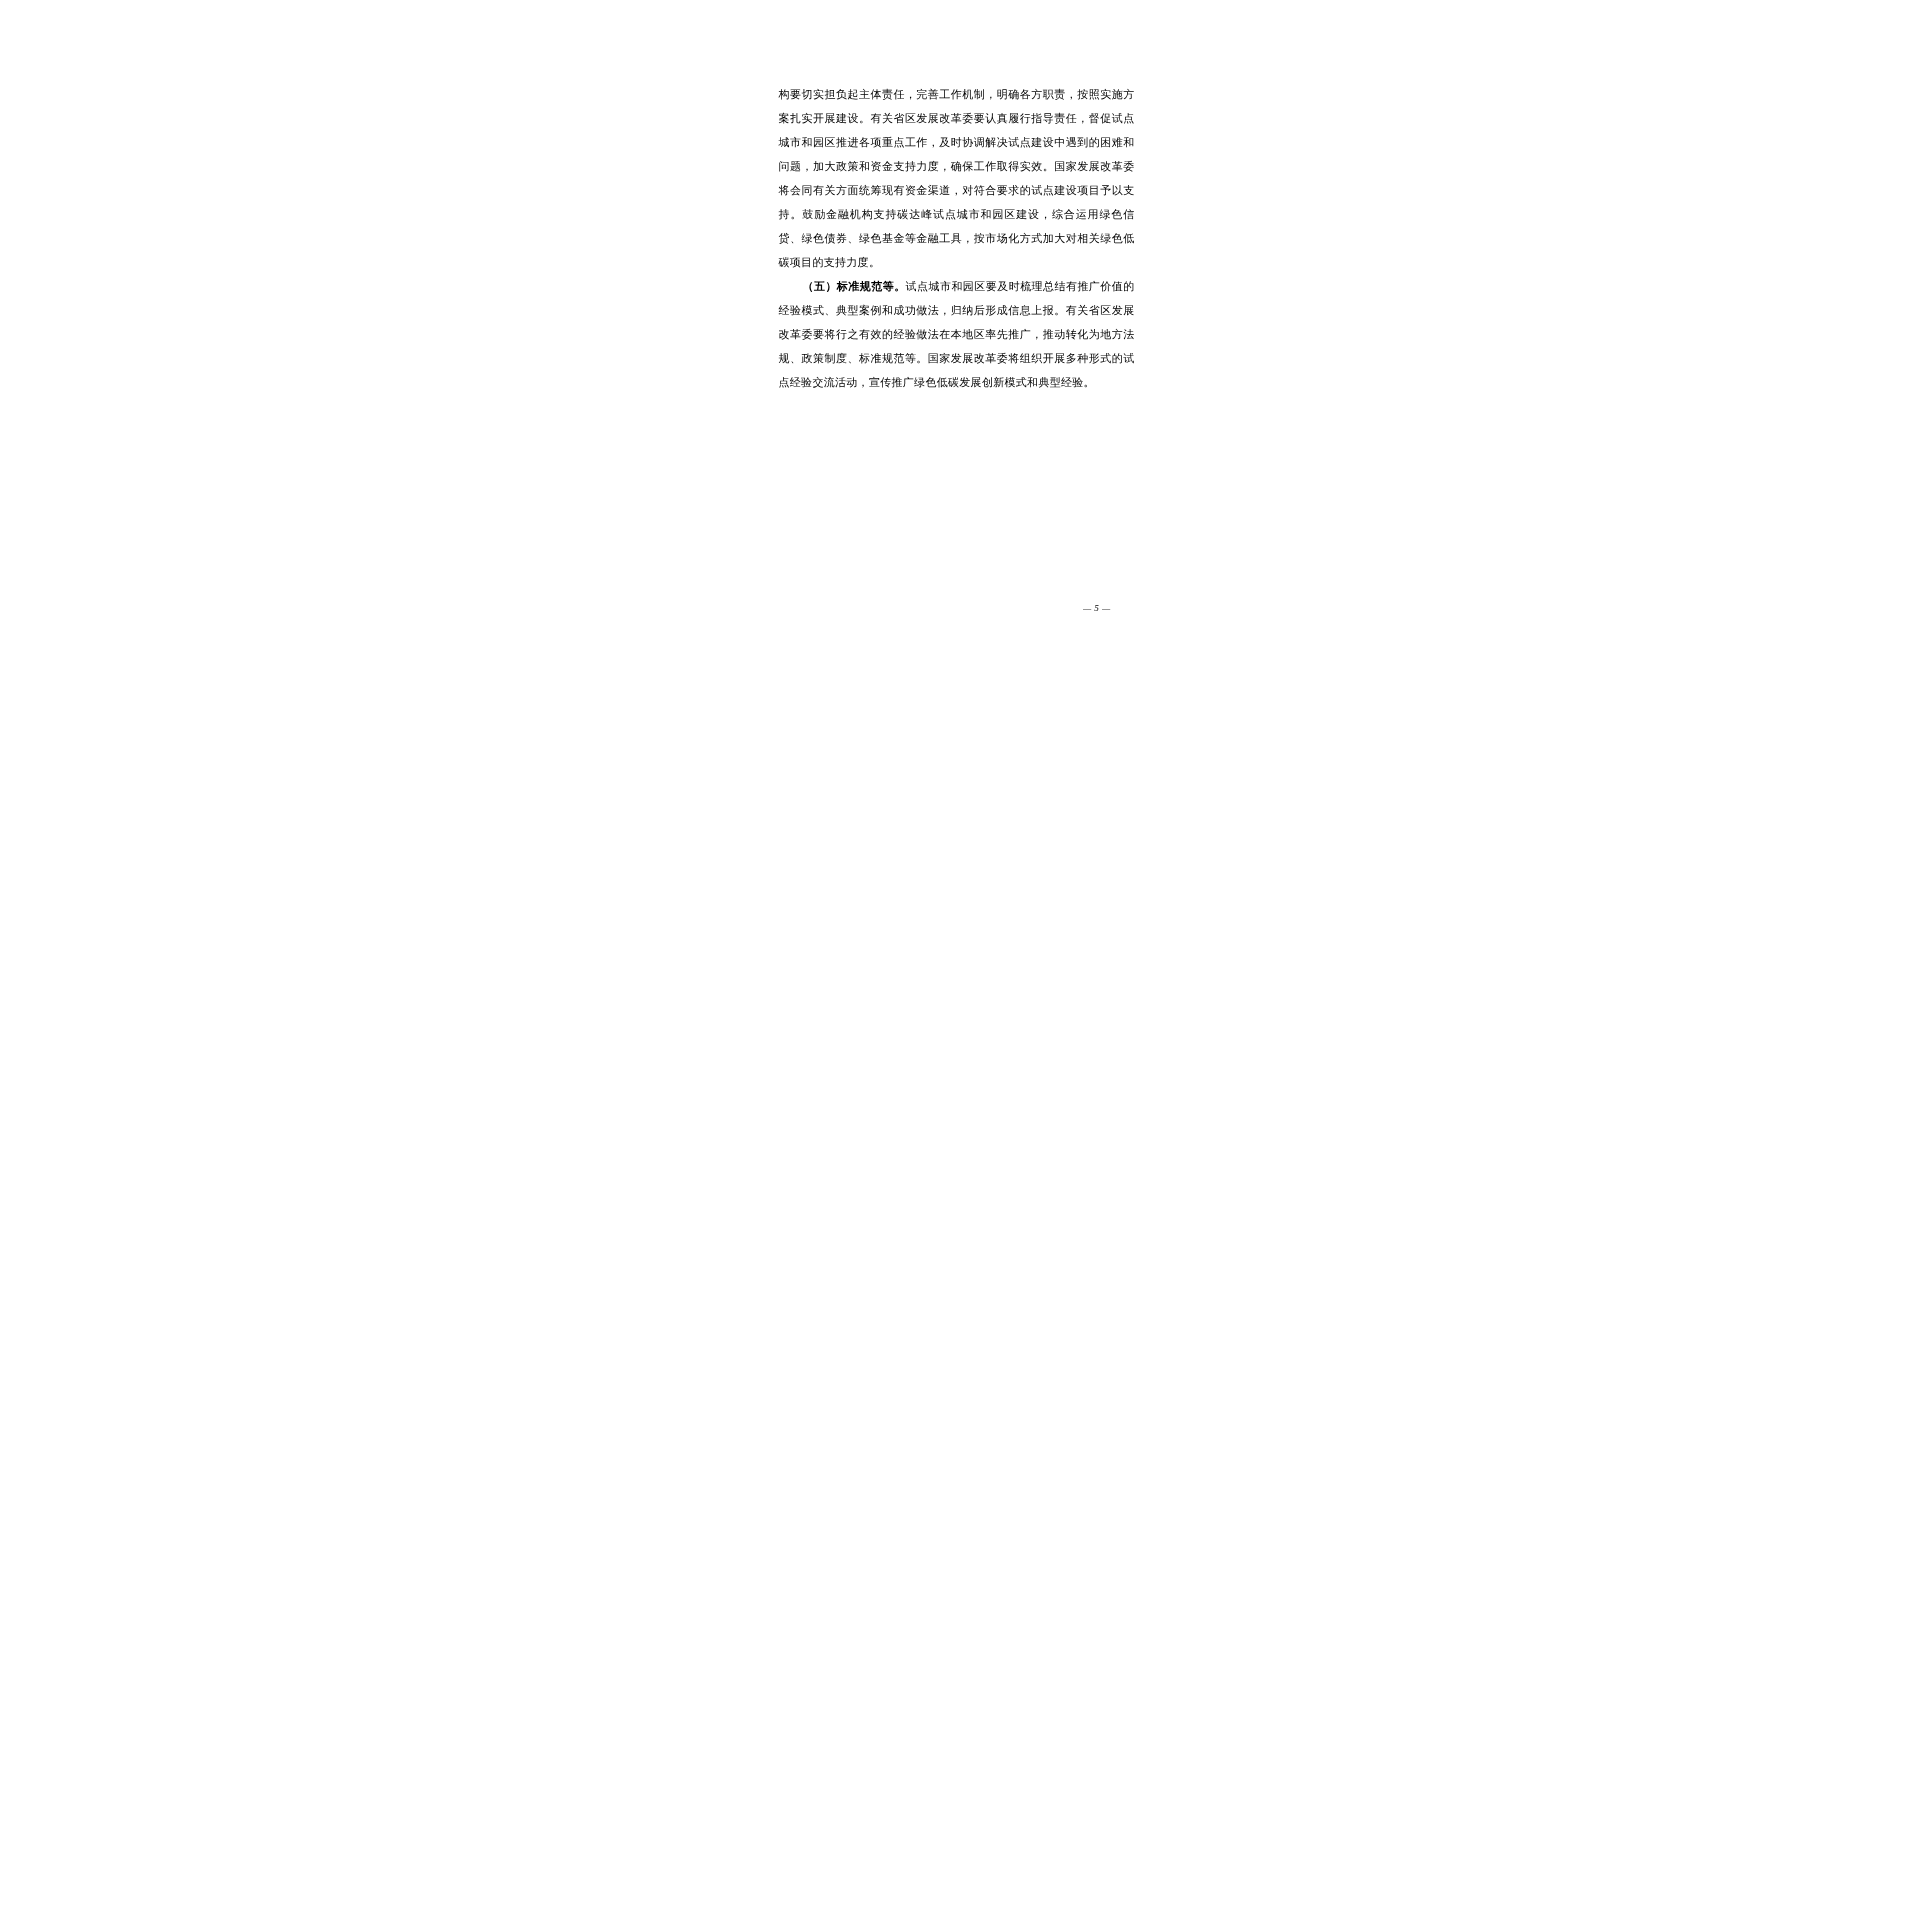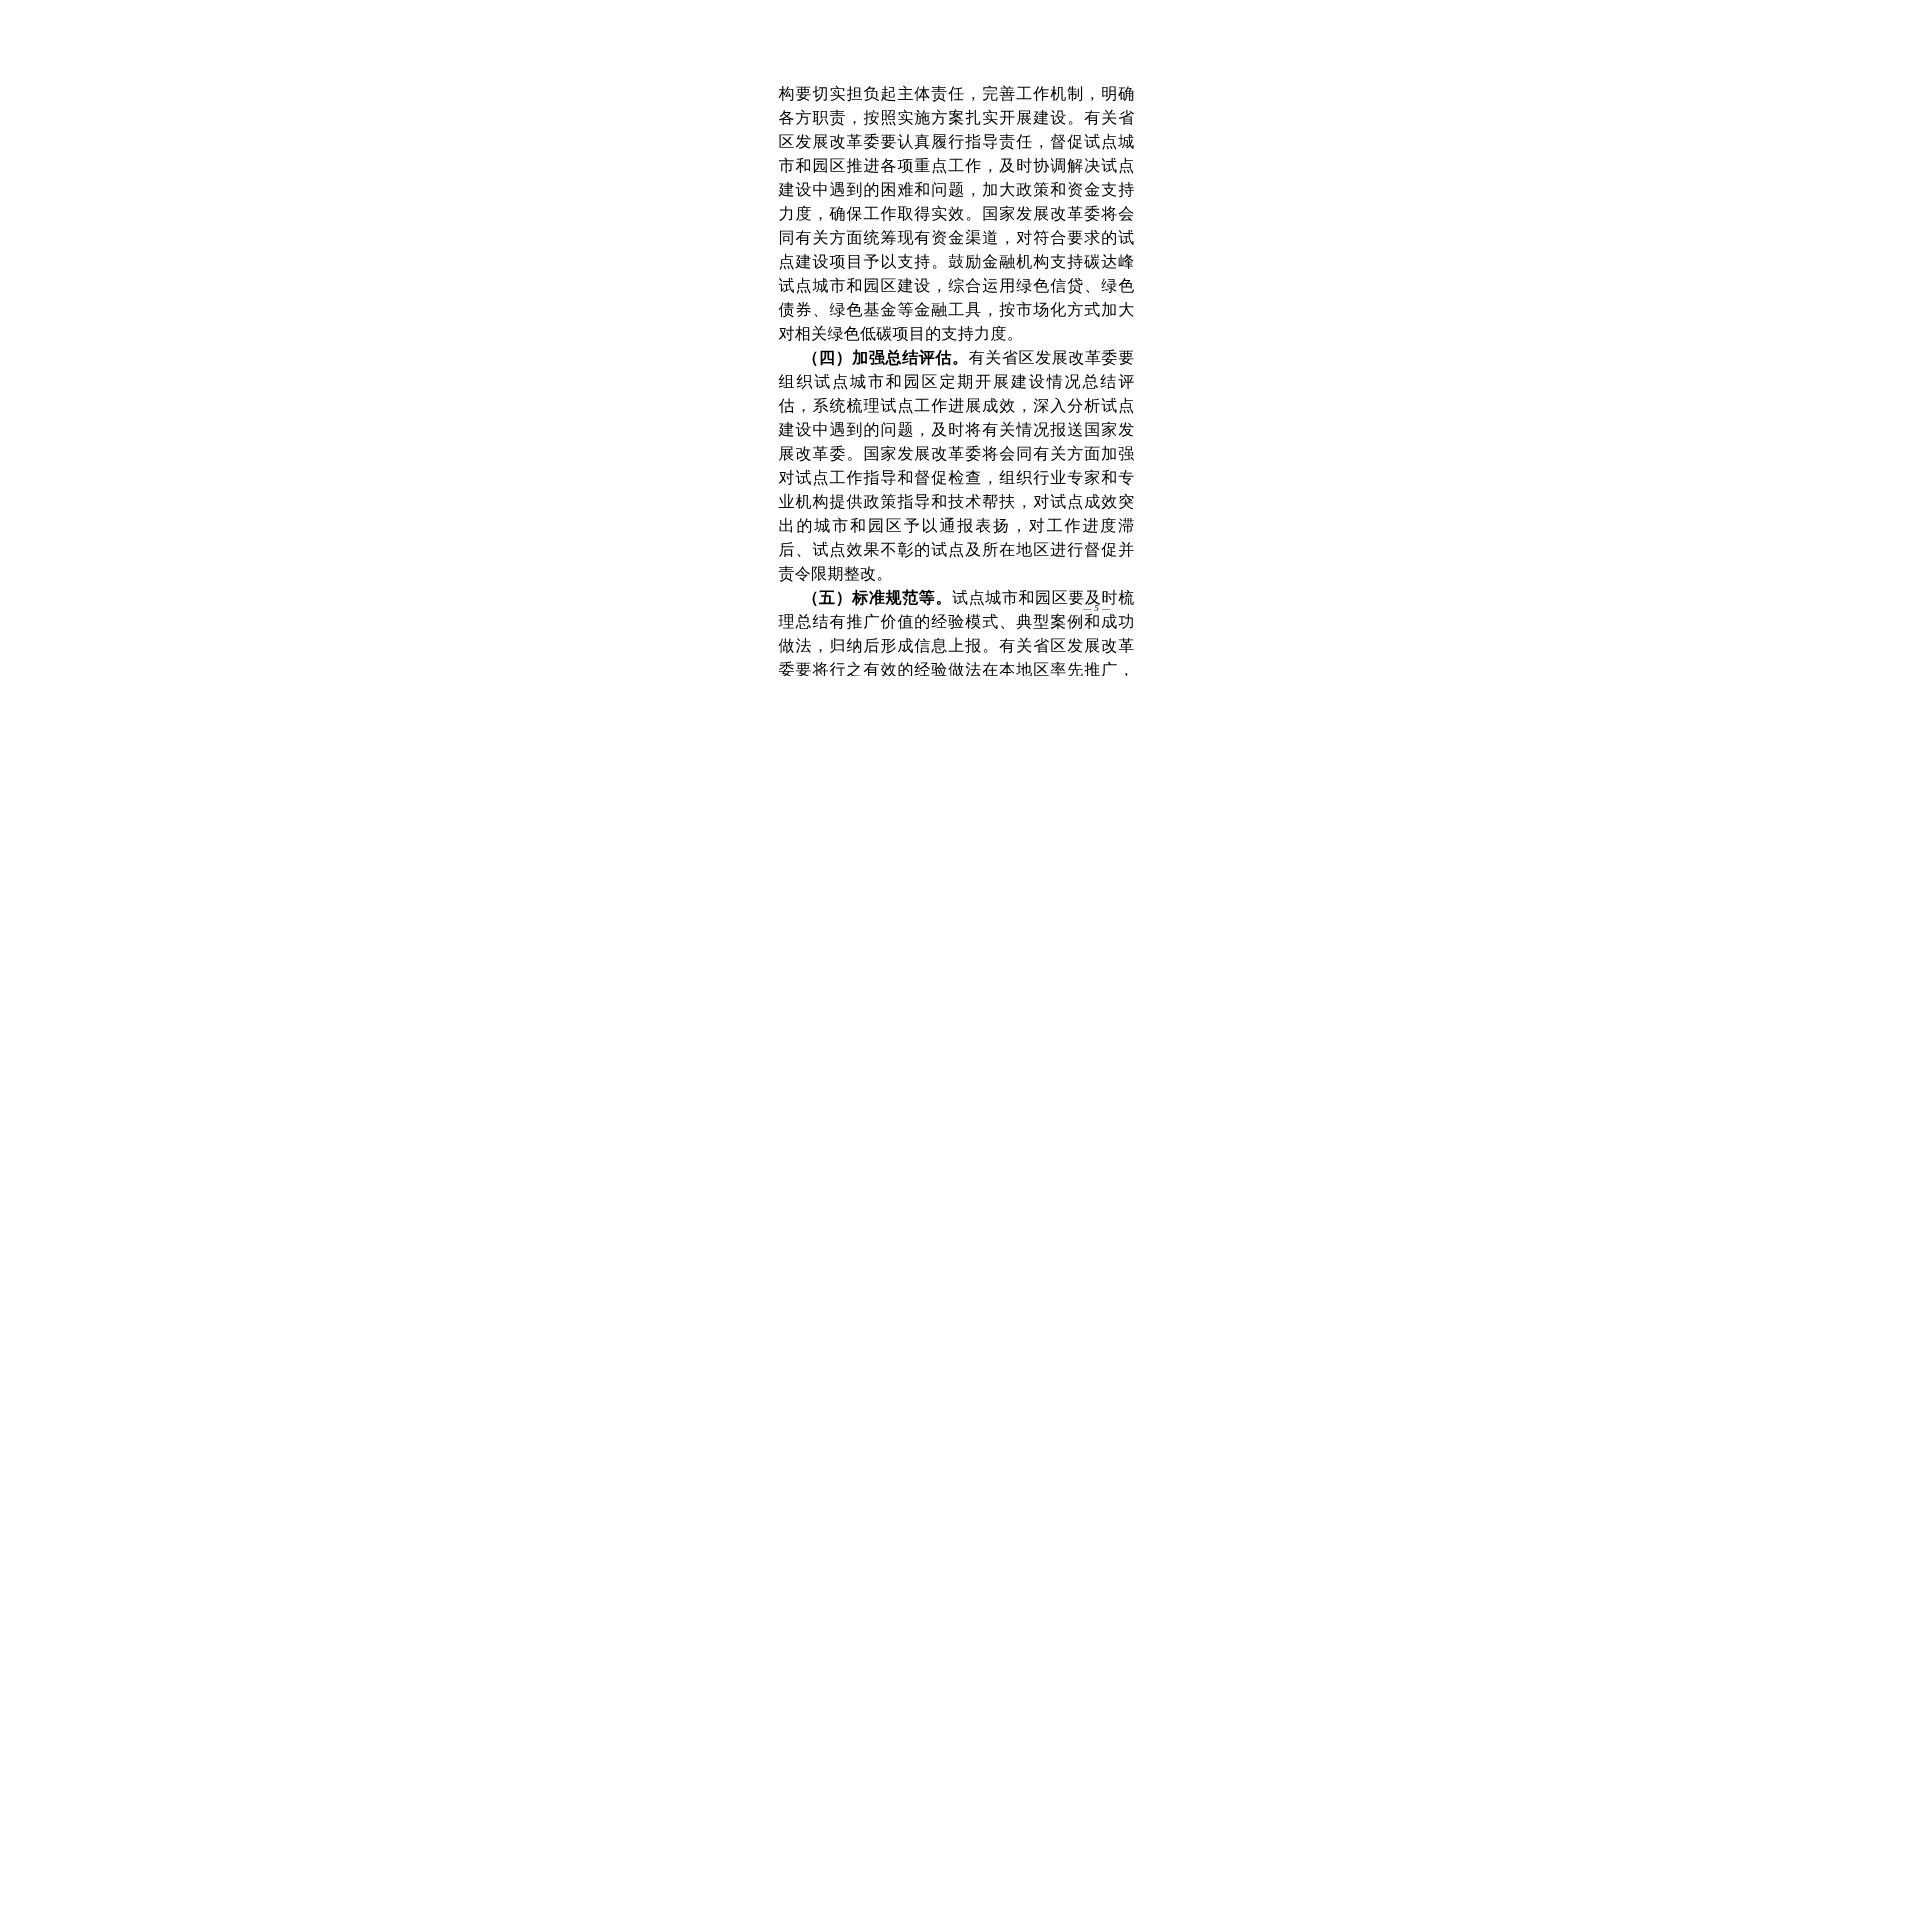--- a/index.html
+++ b/index.html
@@ -18,21 +18,21 @@
     color: #000000;
   }
   .content {
     position: absolute;
     left: 62px;
     top: 82px;
     width: 356px;
   }
   p.doc-para {
     margin: 0;
-    font-size: 16px;
+    font-size: 11px;
     line-height: 24px;
     letter-spacing: 0.3px;
     text-align: justify;
     text-justify: inter-character;
     color: #000000;
     
     font-style: oblique 8deg;
   }
   p.doc-para.indent {
     text-indent: 24px;
@@ -52,19 +52,18 @@
     white-space: nowrap;
   }
 </style>
 </head>
 <body>
 
 <div class="page">
   <main class="content">
     <div id="paragraphs">
         <p class="doc-para"><span class="body-text">构要切实担负起主体责任，完善工作机制，明确各方职责，按照实施方案扎实开展建设。有关省区发展改革委要认真履行指导责任，督促试点城市和园区推进各项重点工作，及时协调解决试点建设中遇到的困难和问题，加大政策和资金支持力度，确保工作取得实效。国家发展改革委将会同有关方面统筹现有资金渠道，对符合要求的试点建设项目予以支持。鼓励金融机构支持碳达峰试点城市和园区建设，综合运用绿色信贷、绿色债券、绿色基金等金融工具，按市场化方式加大对相关绿色低碳项目的支持力度。</span></p>
-        <p class="doc-para indent"><span class="lead-bold">（四）加强总结评估。</span><span class="body-text">有关省区发展改革委要组织试点城市和园区定期开展建设情况总结评估，系统梳理试点工作进展成效，深入分析试点建设中遇到的问题，及时将有关情况报送国家发展改革委。国家发展改革委将会同有关方面加强对试点工作指导和督促检查，组织行业专家和专业机构提供政策指导和技术帮扶，对试点成效突出的城市和园区予以通报表扬，对工作进度滞后、试点效果不彰的试点及所在地区进行督促并责令限期整改。</span></p>
         <p class="doc-para indent"><span class="lead-bold">（五）标准规范等。</span><span class="body-text">试点城市和园区要及时梳理总结有推广价值的经验模式、典型案例和成功做法，归纳后形成信息上报。有关省区发展改革委要将行之有效的经验做法在本地区率先推广，推动转化为地方法规、政策制度、标准规范等。国家发展改革委将组织开展多种形式的试点经验交流活动，宣传推广绿色低碳发展创新模式和典型经验。</span></p>
       </div>
   </main>
   <div class="page-number">— 5 —</div>
 </div>
 
 
 </body></html>

